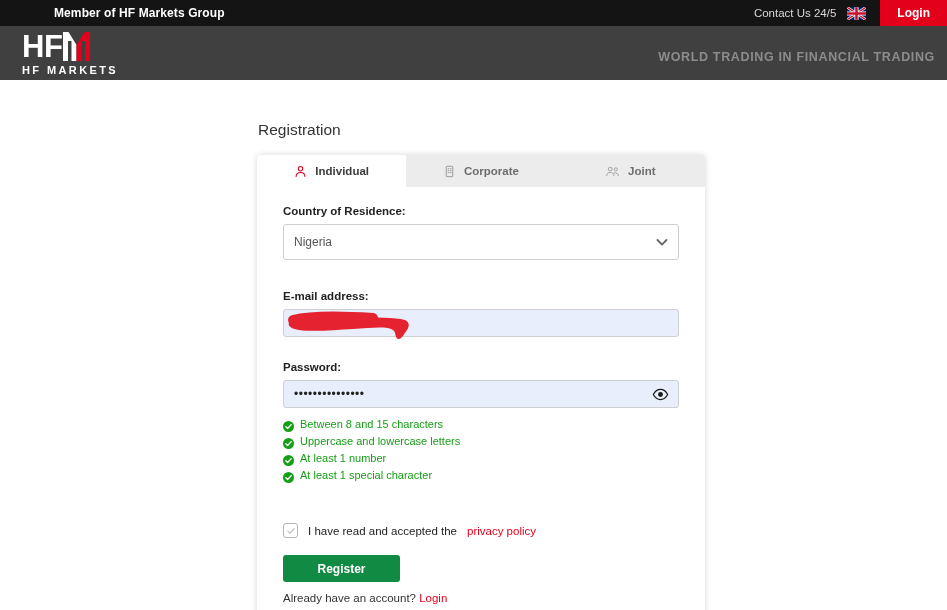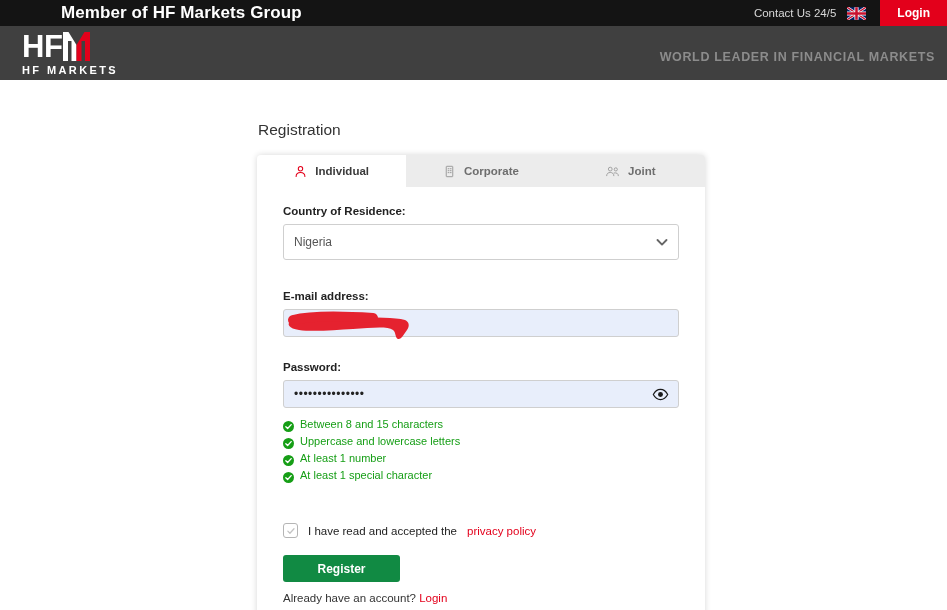--- a/index.html
+++ b/index.html
@@ -12,23 +12,23 @@
   }
 
   
   .topbar {
     position: absolute; top: 0; left: 0;
     width: 947px; height: 26px;
     background: #141414;
     display: flex; align-items: center;
   }
   .topbar-left {
-    margin-left: 29px;
+    margin-left: 22px;
     color: #ffffff;
-    font-size: 17px;
+    font-size: 12px;
     font-weight: bold;
     letter-spacing: 0.1px;
     padding-left: 32px;
   }
   .topbar-right {
     position: absolute; right: 0; top: 0;
     height: 26px;
     display: flex; align-items: center;
   }
   .contact-link {
@@ -275,21 +275,21 @@
       <span class="logo-hf">HF</span>
       <span class="logo-m">
         <svg width="27" height="29" viewBox="0 0 27 29">
           <polygon points="0,29 0,0 5.5,0 13.5,13 13.5,29 8.5,29 8.5,9 5,9 5,29" fill="#ffffff"></polygon>
           <polygon points="27,29 27,0 21.5,0 13.5,13 13.5,29 18.5,29 18.5,9 22,9 22,29" fill="#e3001b"></polygon>
         </svg>
       </span>
     </div>
     <div class="logo-sub">HF MARKETS</div>
   </div>
-  <div class="tagline">WORLD LEADER IN FINANCIAL MARKETS</div>
+  <div class="tagline">WORLD TRADING IN FINANCIAL TRADING</div>
 </div>
 
 <div class="page">
 
   <div class="page-title">Registration</div>
 
   <div class="card">
 
     <div class="tabs">
 

